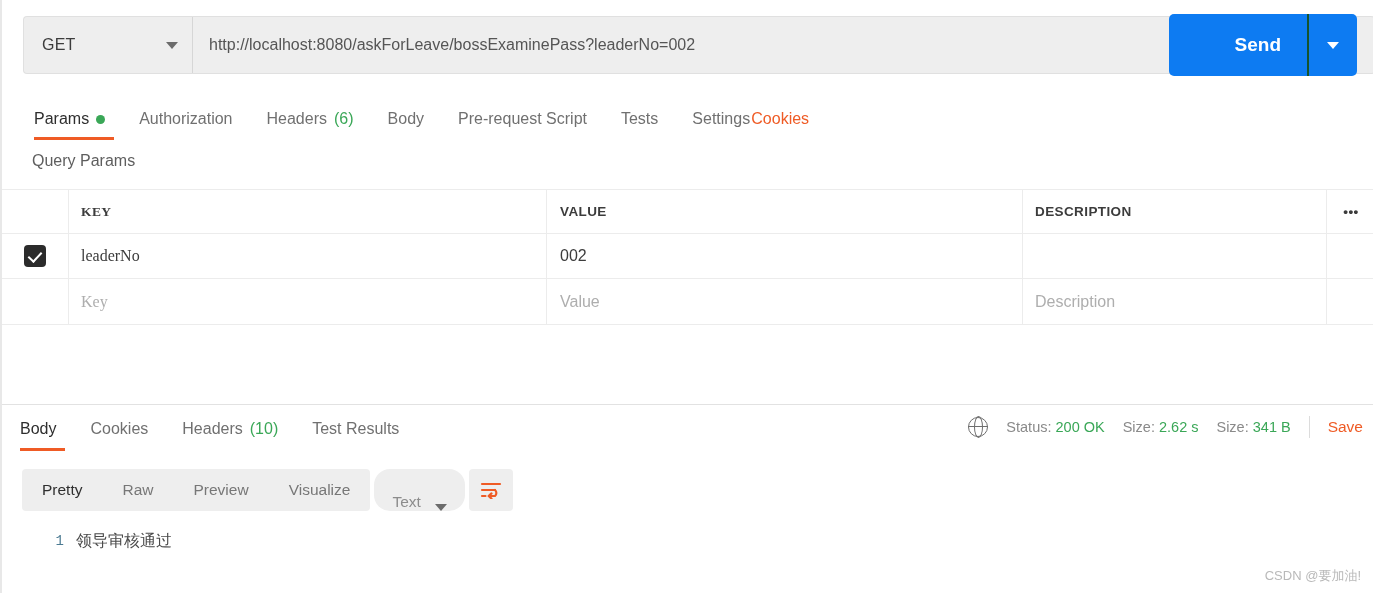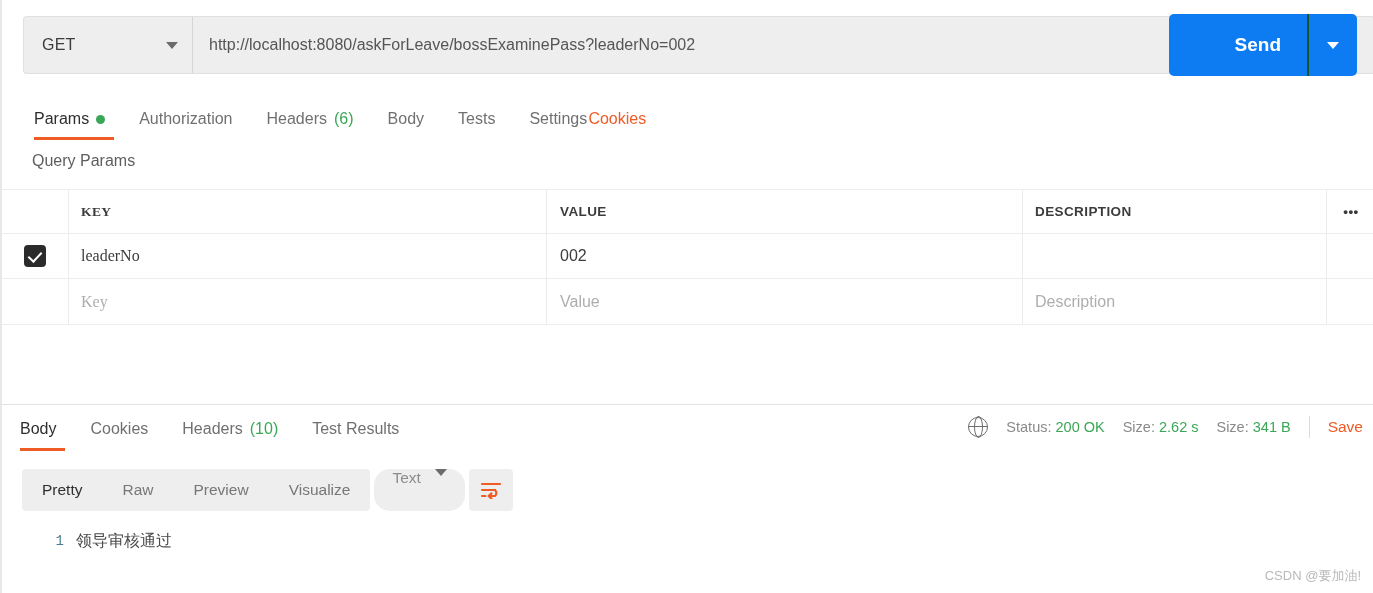--- a/index.html
+++ b/index.html
@@ -232,21 +232,21 @@
     height: 42px;
   }
   .pill-item {
     display: flex; align-items: center;
     height: 42px; padding: 0 20px;
     font-size: 15.5px; color: #777777;
     cursor: pointer; white-space: nowrap;
   }
   .pill-item.active { color: #2f2f2f; }
   .pill-select {
-    display: flex; align-items: flex-start; gap: 14px;
+    display: flex; align-items: flex-end; gap: 14px;
     background: #eeeeee; border-radius: 16px;
     height: 42px; padding: 0 18px;
     font-size: 15.5px; color: #8c8c8c;
     cursor: pointer;
   }
   .wrap-btn {
     width: 44px; height: 42px;
     background: #eeeeee; border-radius: 4px;
     display: flex; align-items: center; justify-content: center;
     cursor: pointer;
@@ -307,20 +307,23 @@
     </div>
     <div class="tab">
       <span>Authorization</span>
     </div>
     <div class="tab">
       <span>Headers</span>
       <span class="tab-count">(6)</span>
     </div>
     <div class="tab">
       <span>Body</span>
+    </div>
+    <div class="tab">
+      <span>Pre-request Script</span>
     </div>
     <div class="tab">
       <span>Tests</span>
     </div>
     <div class="tab">
       <span>Settings</span>
       <span class="cookies-link">Cookies</span>
     </div>
   </div>
 

